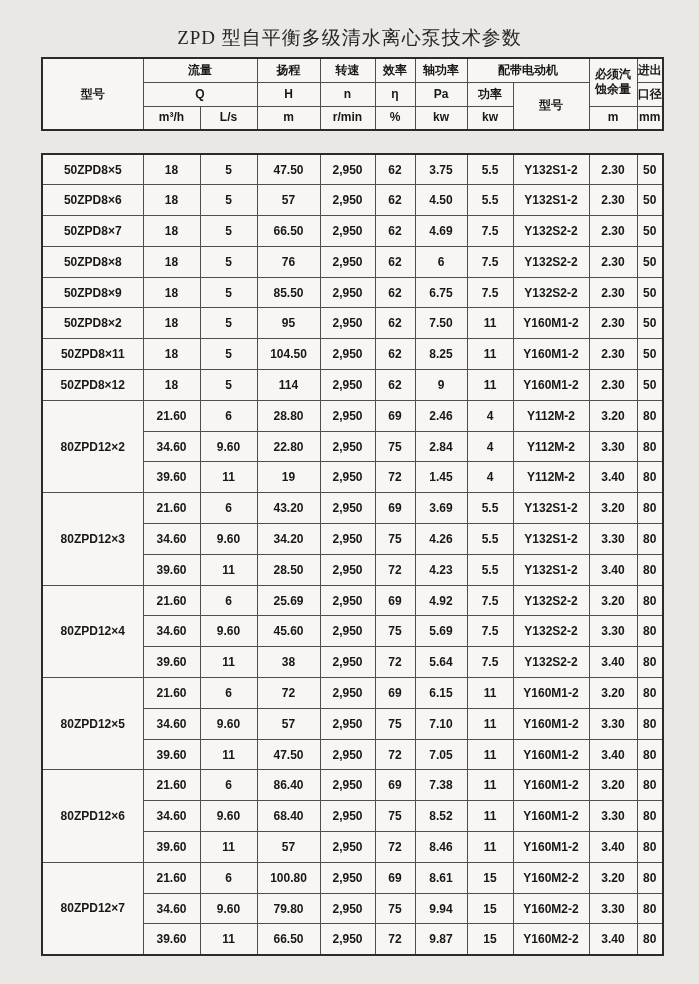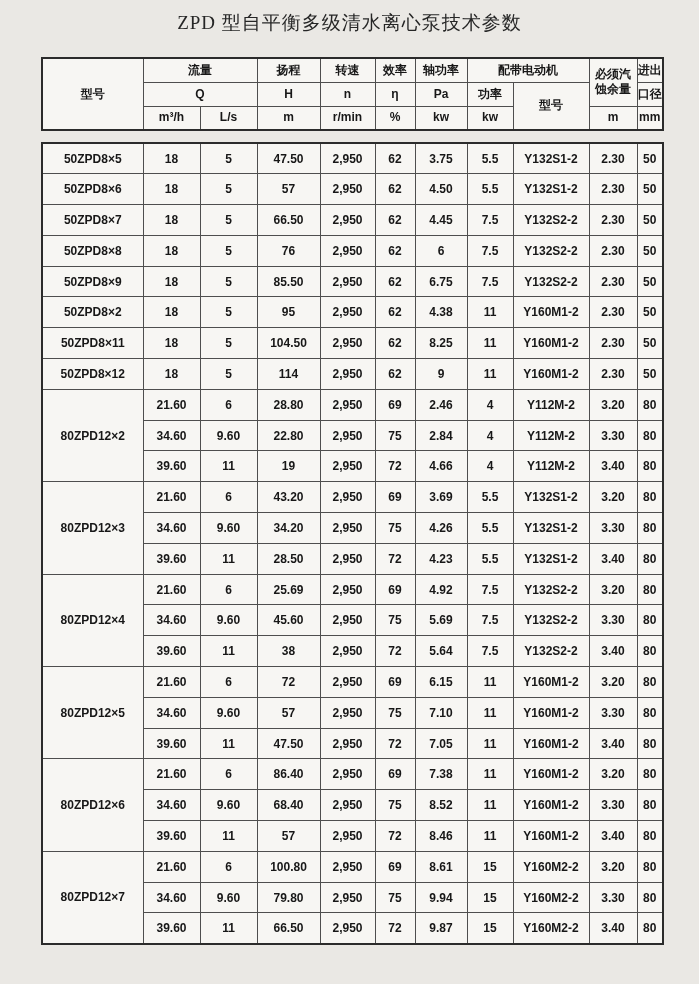--- a/index.html
+++ b/index.html
@@ -6,21 +6,21 @@
   body {
     width: 699px;
     height: 984px;
     background: #eae8e4;
     position: relative;
     font-family: "Liberation Sans", sans-serif;
     overflow: hidden;
   }
   .page-title {
     position: absolute;
-    top: 10px;
+    top: 25px;
     left: 0;
     width: 699px;
     text-align: center;
     font-family: "Liberation Serif", serif;
     font-size: 19px;
     line-height: 26px;
     color: #262626;
     letter-spacing: 1px;
   }
   table.tbl {
@@ -36,21 +36,21 @@
     padding: 0;
     color: #171717;
     font-weight: bold;
     font-size: 12px;
     overflow: hidden;
     white-space: nowrap;
   }
   .header-table { position: absolute; left: 41px; top: 57px; }
   .header-table tr { height: 24px; }
   .header-table td { font-size: 12.5px; white-space: normal; line-height: 15px; margin-left: 18px; }
-  .data-table { position: absolute; left: 41px; top: 142px; }
+  .data-table { position: absolute; left: 41px; top: 153px; }
   .data-table tr { height: 30.8px; }
 </style>
 </head>
 <body>
 
 <div class="page-title">ZPD 型自平衡多级清水离心泵技术参数</div>
 
 <table class="tbl header-table">
   <colgroup>
     <col style="width:101px">
@@ -142,21 +142,21 @@
         <td>2.30</td>
         <td>50</td>
       </tr>
       <tr>
         <td rowspan="1">50ZPD8×7</td>
         <td>18</td>
         <td>5</td>
         <td>66.50</td>
         <td>2,950</td>
         <td>62</td>
-        <td>4.45</td>
+        <td>4.69</td>
         <td>7.5</td>
         <td>Y132S2-2</td>
         <td>2.30</td>
         <td>50</td>
       </tr>
       <tr>
         <td rowspan="1">50ZPD8×8</td>
         <td>18</td>
         <td>5</td>
         <td>76</td>
@@ -181,21 +181,21 @@
         <td>2.30</td>
         <td>50</td>
       </tr>
       <tr>
         <td rowspan="1">50ZPD8×2</td>
         <td>18</td>
         <td>5</td>
         <td>95</td>
         <td>2,950</td>
         <td>62</td>
-        <td>4.38</td>
+        <td>7.50</td>
         <td>11</td>
         <td>Y160M1-2</td>
         <td>2.30</td>
         <td>50</td>
       </tr>
       <tr>
         <td rowspan="1">50ZPD8×11</td>
         <td>18</td>
         <td>5</td>
         <td>104.50</td>
@@ -244,21 +244,21 @@
         <td>Y112M-2</td>
         <td>3.30</td>
         <td>80</td>
       </tr>
       <tr>
         <td>39.60</td>
         <td>11</td>
         <td>19</td>
         <td>2,950</td>
         <td>72</td>
-        <td>4.66</td>
+        <td>1.45</td>
         <td>4</td>
         <td>Y112M-2</td>
         <td>3.40</td>
         <td>80</td>
       </tr>
       <tr>
         <td rowspan="3">80ZPD12×3</td>
         <td>21.60</td>
         <td>6</td>
         <td>43.20</td>

